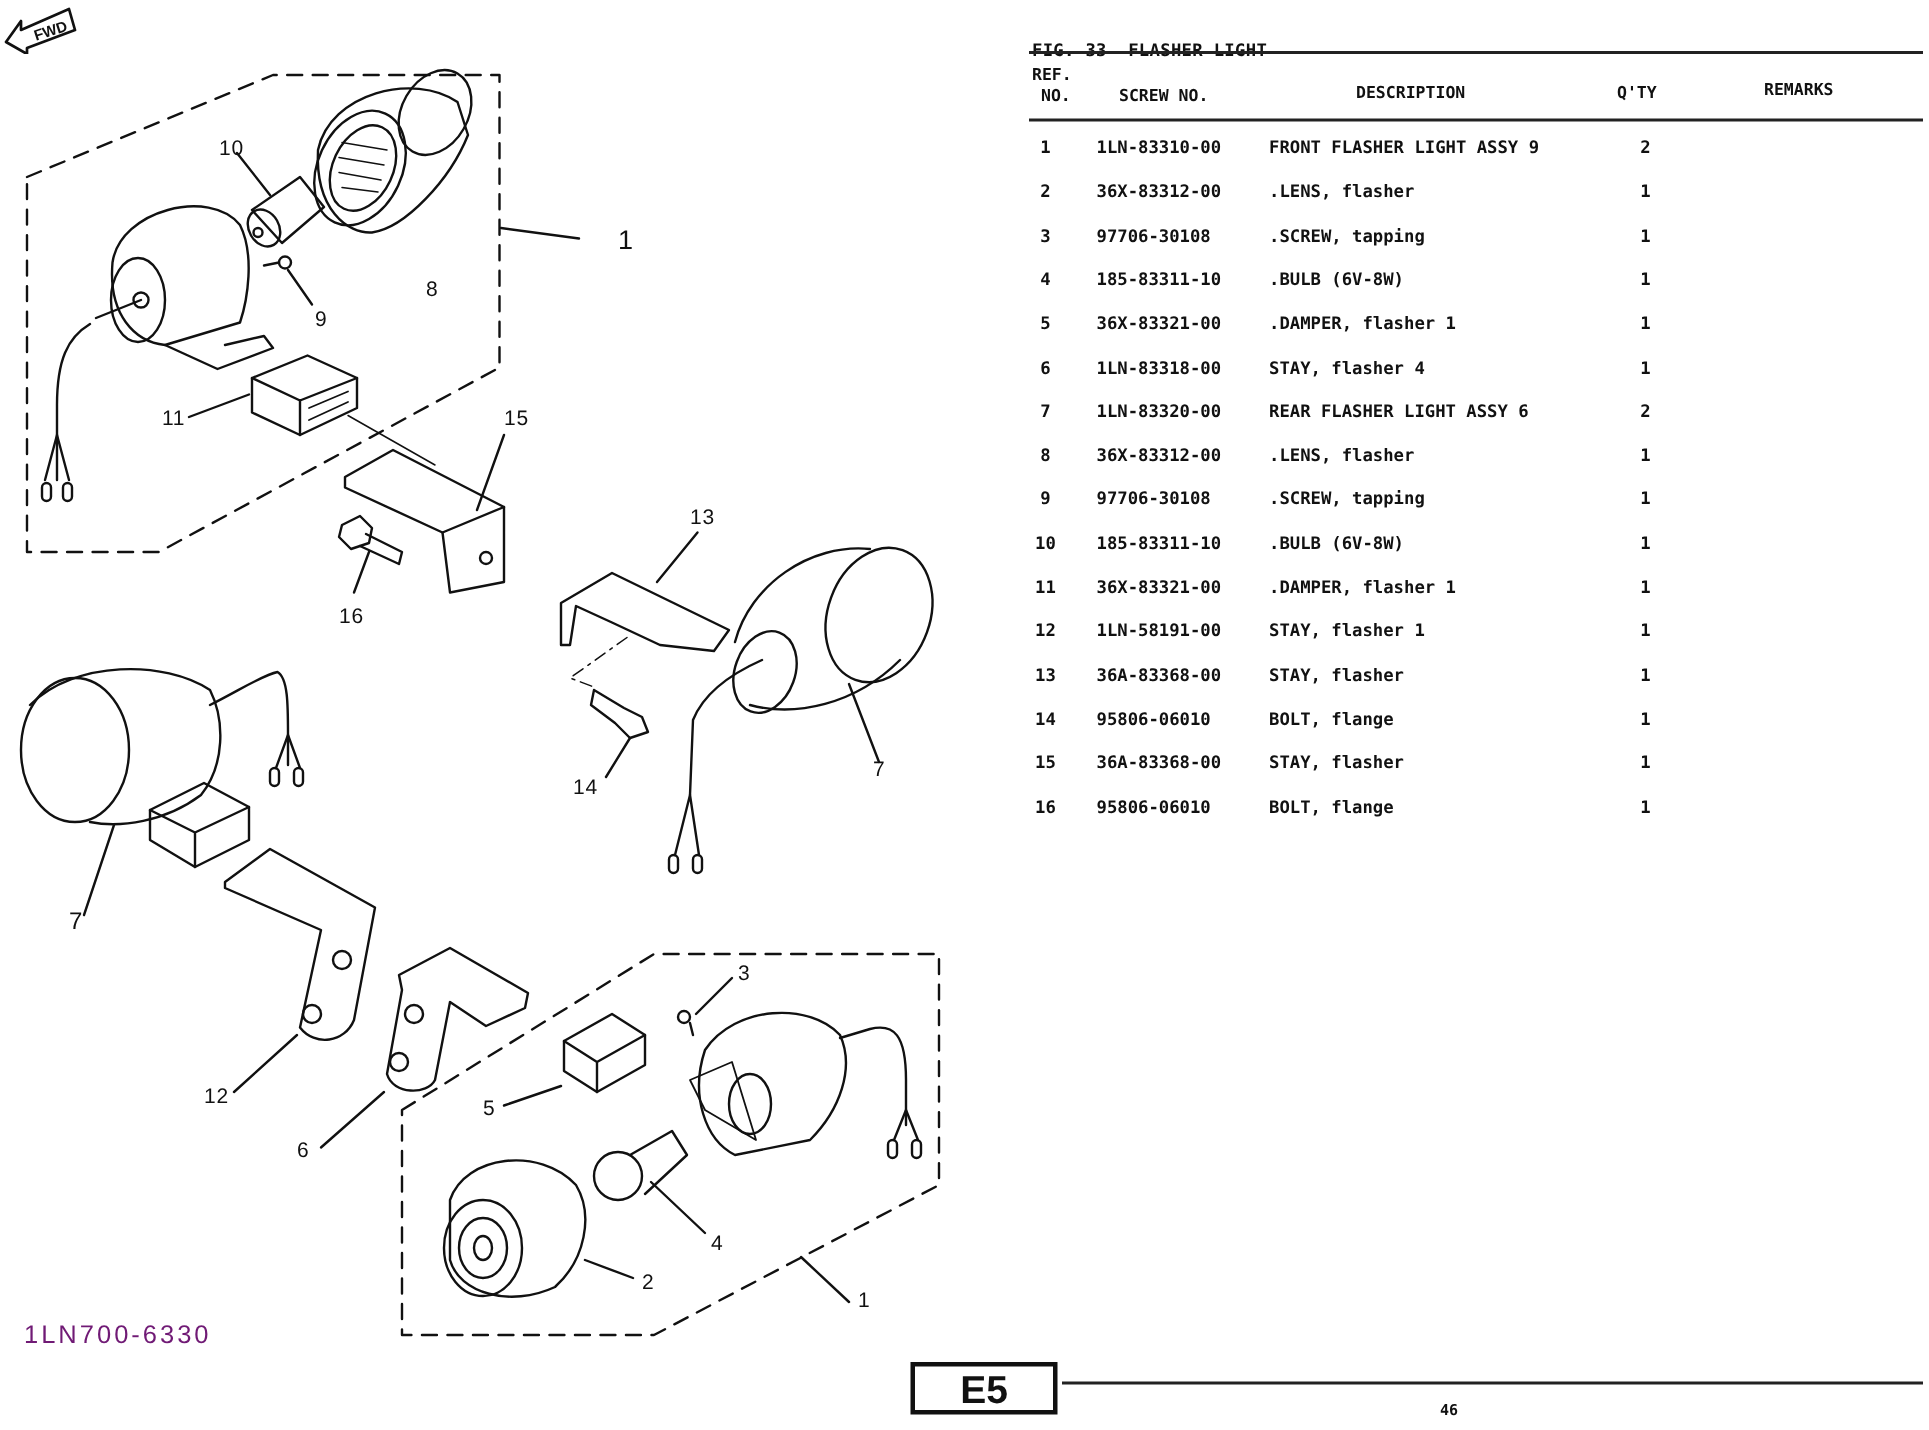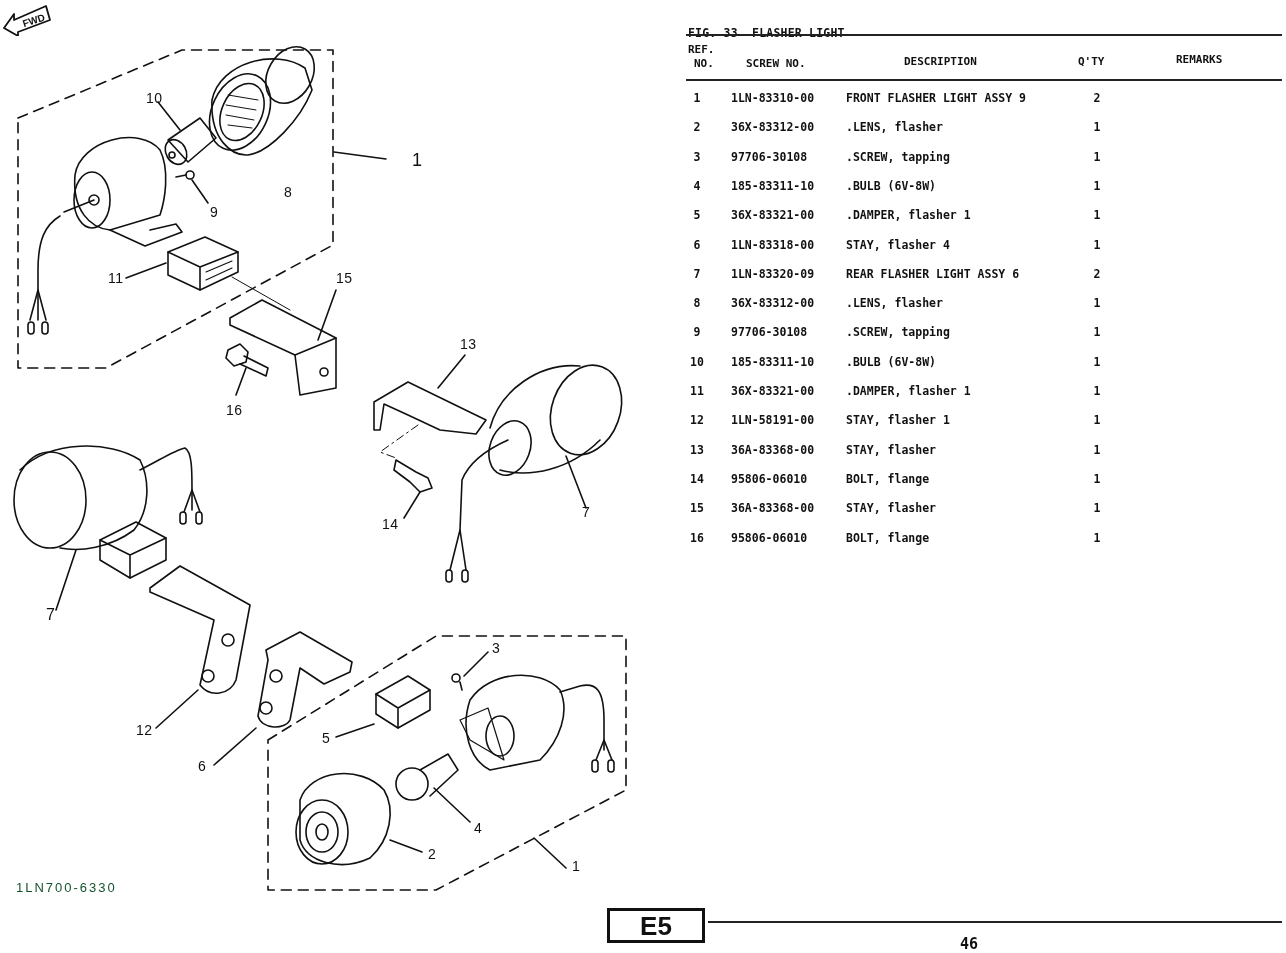--- a/index.html
+++ b/index.html
@@ -3,42 +3,42 @@
 <meta charset="utf-8">
 <style>
   html, body { margin: 0; padding: 0; background: #ffffff; }
   body { width: 1286px; height: 953px; position: relative; overflow: hidden;
          font-family: "DejaVu Sans Mono", monospace; color: #111; }
   .diagram { position: absolute; left: 0; top: 0; width: 660px; height: 953px; }
   .diagram svg { position: absolute; left: 0; top: 0; }
   .callout { position: absolute; font-family: "Liberation Sans", sans-serif;
              font-size: 14px; color: #111; letter-spacing: 0.5px; }
   .figcode { position: absolute; left: 16px; top: 880px; font-family: "Liberation Sans", sans-serif;
-             font-size: 13px; letter-spacing: 2px; color: #14532d; }
+             font-size: 17px; letter-spacing: 2px; color: #701a75; }
   .fwd { position: absolute; left: 34px; top: 828px; width: 56px; height: 36px; }
 
   .parts { position: absolute; left: 686px; top: 0; width: 600px; }
   .fig-title { position: absolute; left: 2px; top: 26px; font-size: 11.5px; font-weight: bold;
                letter-spacing: 0.2px; white-space: pre; text-align: right; }
   .rule { position: absolute; left: 0; width: 596px; height: 2px; background: #222; }
   .rule.top { top: 34px; }
   .rule.mid { top: 79px; }
   .hdr { position: absolute; font-size: 11px; font-weight: bold; white-space: nowrap; }
   .row { position: absolute; left: 0; width: 596px; height: 20px; font-size: 11.5px; font-weight: bold; }
   .row span { position: absolute; top: 0; white-space: pre; }
   .c-ref { left: 0; width: 22px; text-align: center; }
   .c-part { left: 45px; }
   .c-desc { left: 160px; }
   .c-qty { left: 400px; width: 22px; text-align: center; }
 
   .badge { position: absolute; left: 607px; top: 908px; width: 98px; height: 35px;
            border: 3px solid #111; box-sizing: border-box; font-family: "Liberation Sans", sans-serif;
            font-weight: bold; font-size: 26px; text-align: center; line-height: 30px; }
   .badge-line { position: absolute; left: 708px; top: 921px; width: 574px; height: 2px; background: #222; }
-  .pageno { position: absolute; left: 960px; top: 935px; font-size: 15px; font-weight: bold; }
+  .pageno { position: absolute; left: 960px; top: 935px; font-size: 10px; font-weight: bold; }
 </style>
 </head>
 <body>
 
 <div class="diagram">
   <svg width="660" height="953" viewBox="0 0 660 953" fill="none" stroke="#111" stroke-width="1.6" stroke-linecap="round" stroke-linejoin="round">
 
     <g>
       <path d="M18 118 L182 50 L333 50 L333 245 L106 368 L18 368 Z" stroke-dasharray="10 7"></path>
     </g>
@@ -260,21 +260,21 @@
         <span class="c-qty">1</span>
       </div>
       <div class="row" style="top: 237.5px;">
         <span class="c-ref">6</span>
         <span class="c-part">1LN-83318-00</span>
         <span class="c-desc">STAY, flasher 4</span>
         <span class="c-qty">1</span>
       </div>
       <div class="row" style="top: 266.8px;">
         <span class="c-ref">7</span>
-        <span class="c-part">1LN-83320-09</span>
+        <span class="c-part">1LN-83320-00</span>
         <span class="c-desc">REAR FLASHER LIGHT ASSY 6</span>
         <span class="c-qty">2</span>
       </div>
       <div class="row" style="top: 296.1px;">
         <span class="c-ref">8</span>
         <span class="c-part">36X-83312-00</span>
         <span class="c-desc">.LENS, flasher</span>
         <span class="c-qty">1</span>
       </div>
       <div class="row" style="top: 325.4px;">

